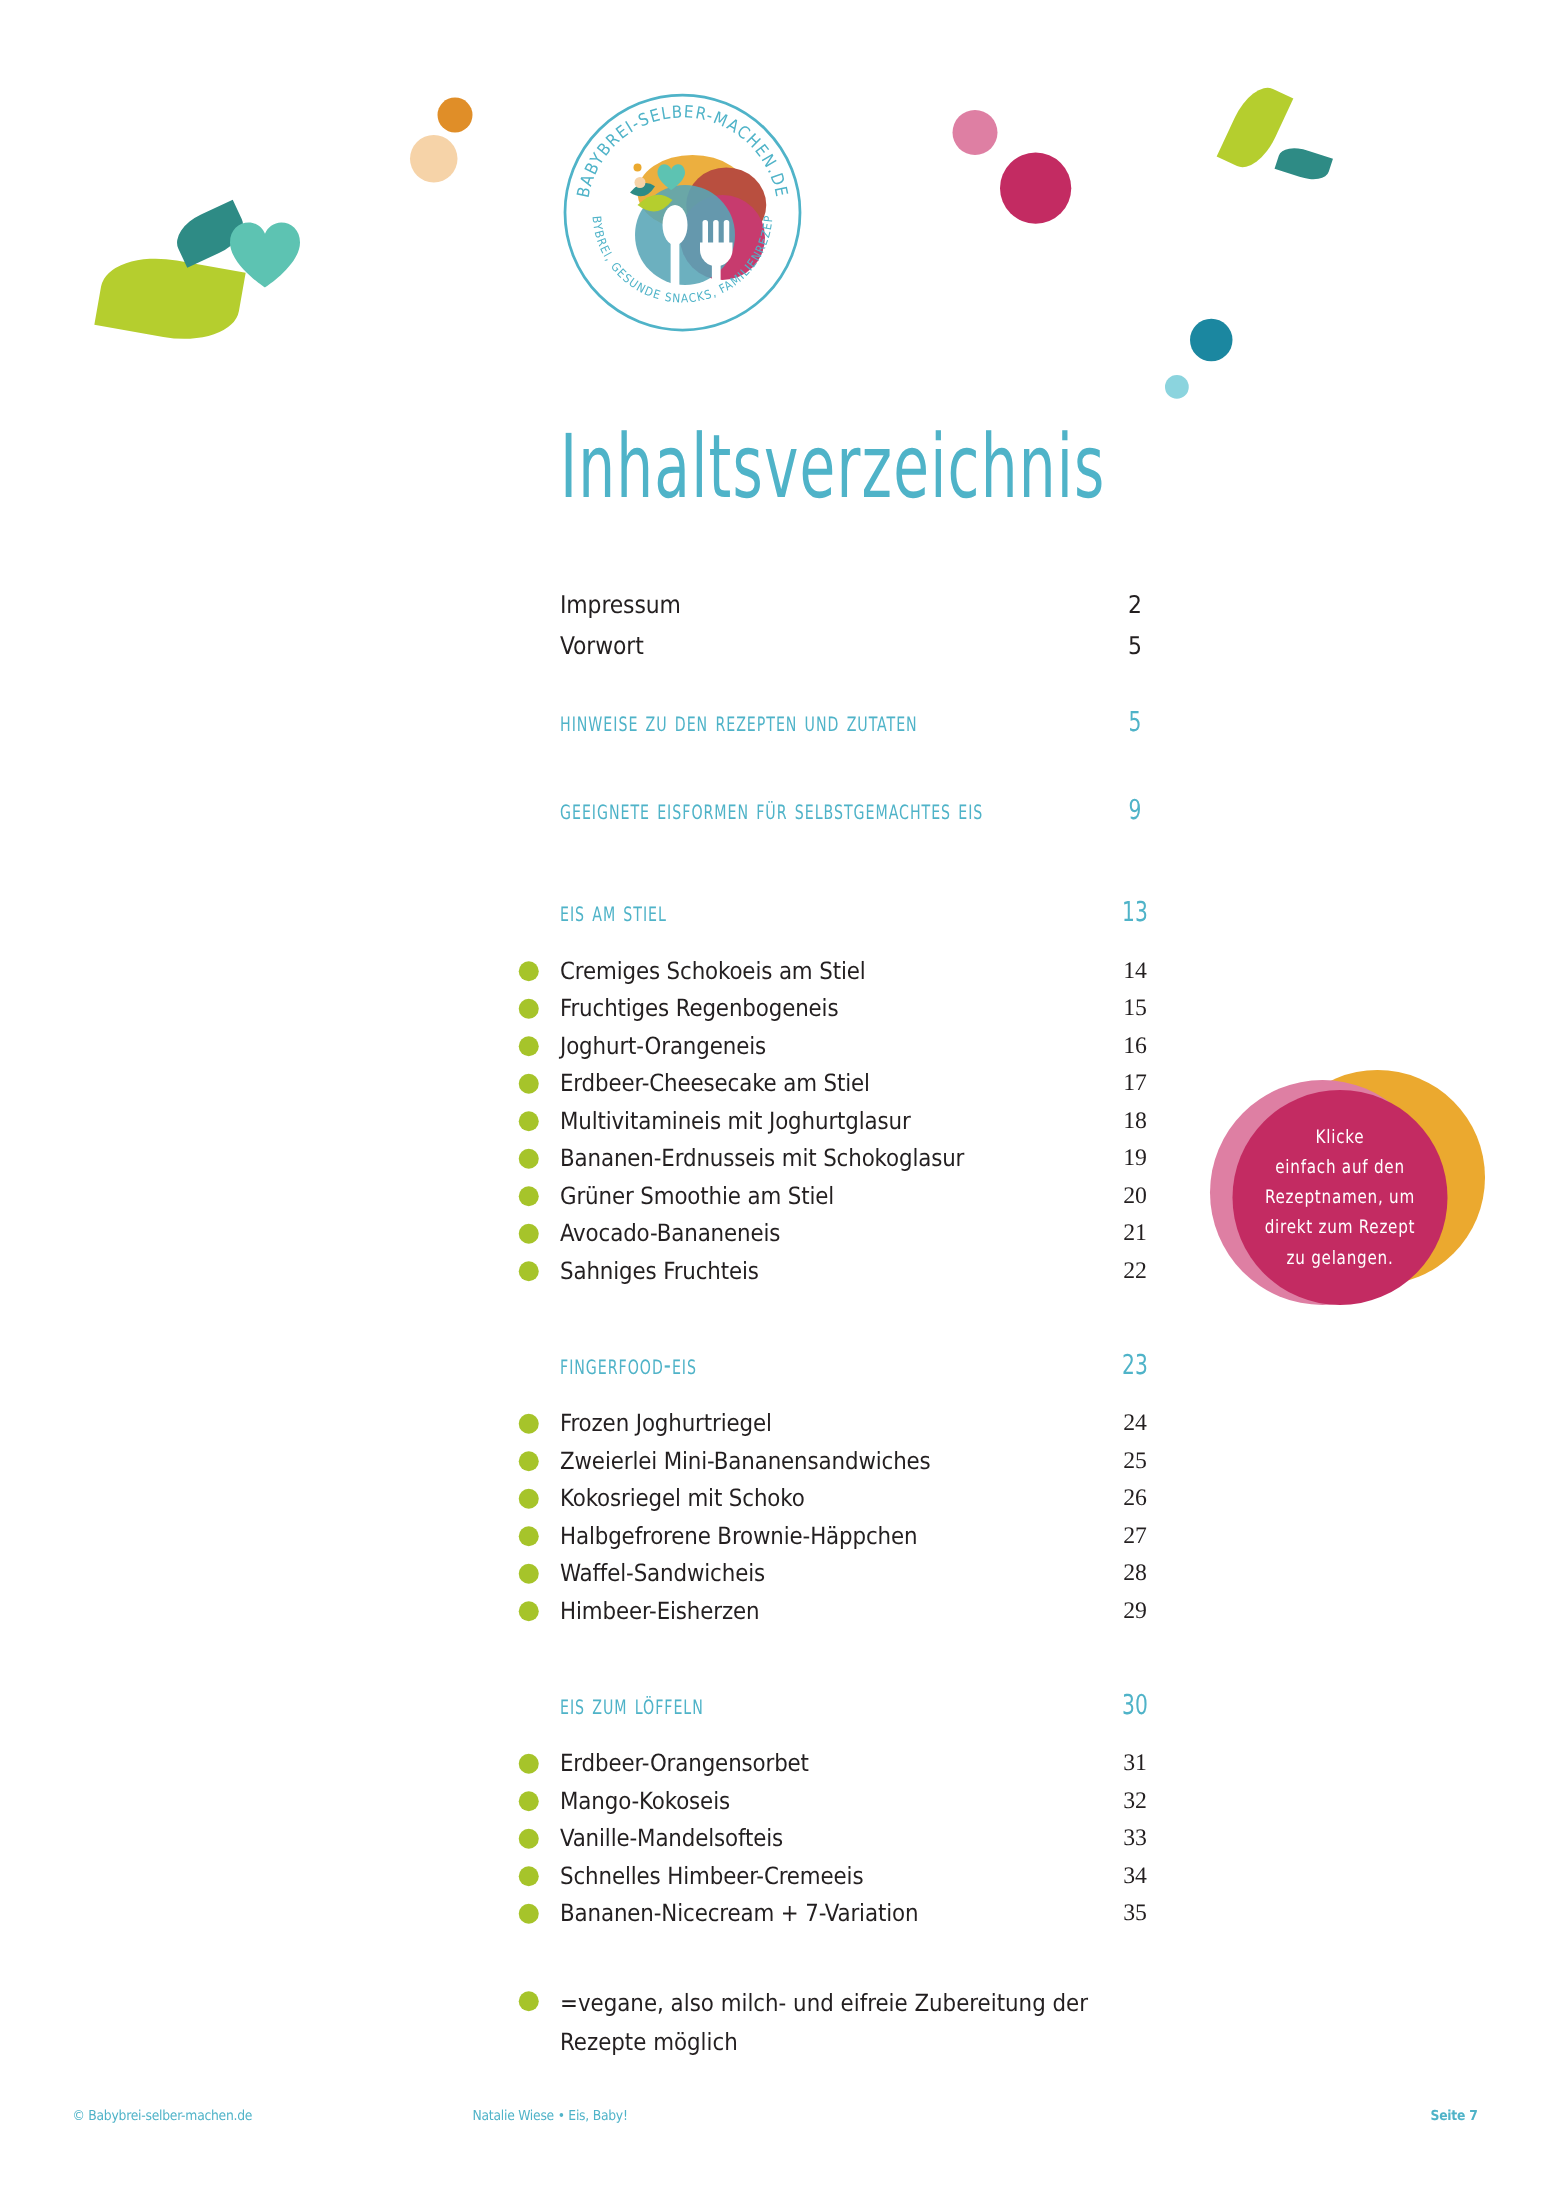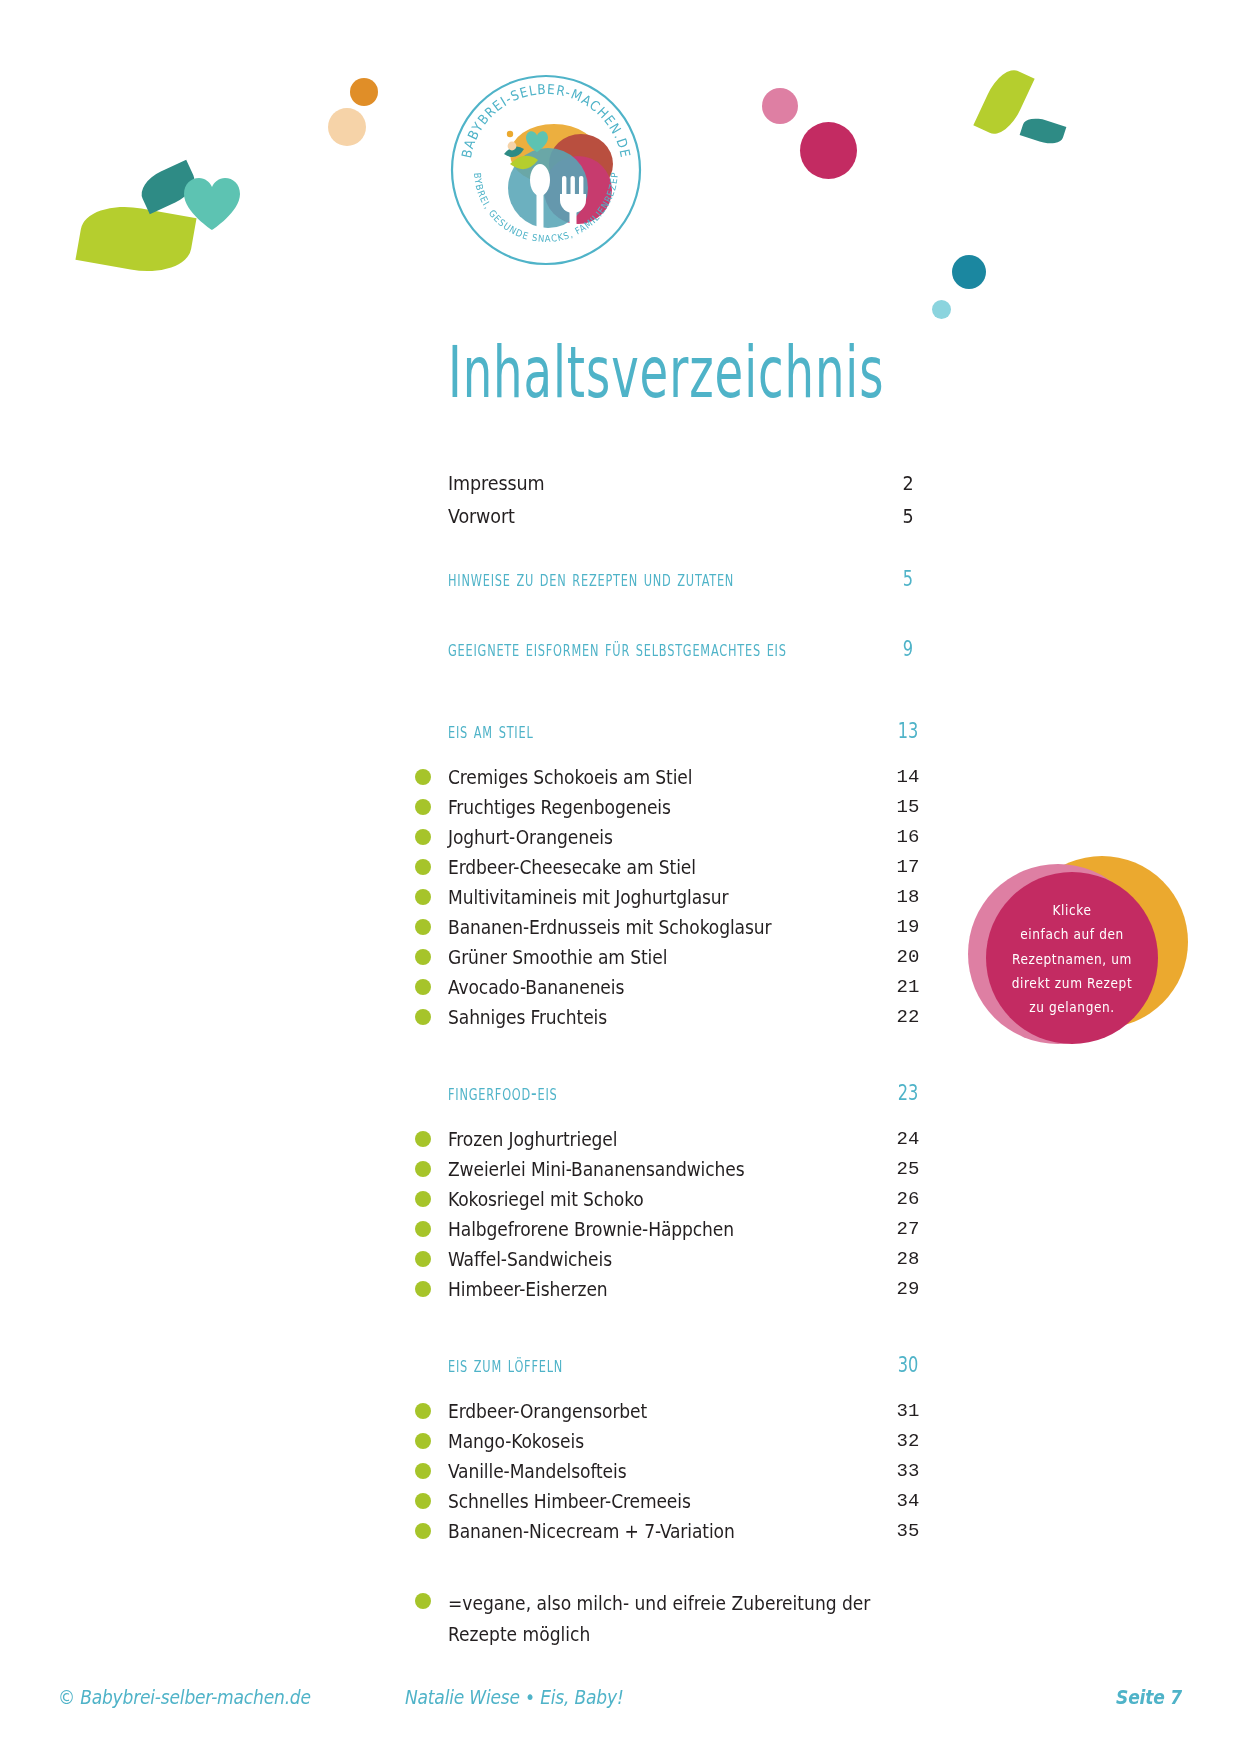--- a/index.html
+++ b/index.html
@@ -131,21 +131,21 @@
     font-family: "DejaVu Sans Condensed", "DejaVu Sans", sans-serif;
     font-size: 19px;
     color: #231f20;
     letter-spacing: -0.1px;
   }
   .rrow .pg {
     position: absolute;
     right: 0;
     width: 40px;
     text-align: center;
-    font-family: Liberation Mono, monospace;
+    font-family: Liberation Serif, serif;
     font-size: 19px;
     color: #231f20;
   }
 
   .gap-sm { height: 18px; }
   .gap-md { height: 30px; }
   .gap-lg { height: 40px; }
 
   
   #legend {
@@ -216,27 +216,26 @@
   #footer {
     position: absolute;
     left: 0;
     top: 1686px;
     width: 1240px;
     height: 40px;
   }
   #footer .f {
     position: absolute;
     font-family: "DejaVu Sans Condensed", "DejaVu Sans", sans-serif;
-    font-size: 19px;
+    font-size: 11px;
     color: #4FB3C8;
     letter-spacing: -0.2px;
-    font-style: italic;
   }
   #footer .f-left  { left: 58px;  top: 0; }
-  #footer .f-mid   { left: 378px; top: 0; margin-left: 27px; }
+  #footer .f-mid   { left: 378px; top: 0; }
   #footer .f-right { right: 58px; top: 0; font-weight: bold; }
 </style>
 </head>
 <body>
 
 <div class="deco leaf" style="left:80px; top:208px; width:112px; height:62px; background:#B5CE2E; border-radius:50% 0 50% 0; transform:rotate(10deg);"></div>
 <div class="deco leaf" style="left:140px; top:170px; width:56px; height:34px; background:#2E8B85; border-radius:50% 0 50% 0; transform:rotate(-25deg);"></div>
 <div class="deco" style="left:182px; top:176px; width:44px; height:44px;">
   <svg width="60" height="56" viewBox="0 0 60 56" aria-hidden="true">
     <path d="M30 54 C30 54 2 36 2 18 C2 8 9 2 17 2 C23 2 28 6 30 11 C32 6 37 2 43 2 C51 2 58 8 58 18 C58 36 30 54 30 54 Z" fill="#5DC3B2"></path>

